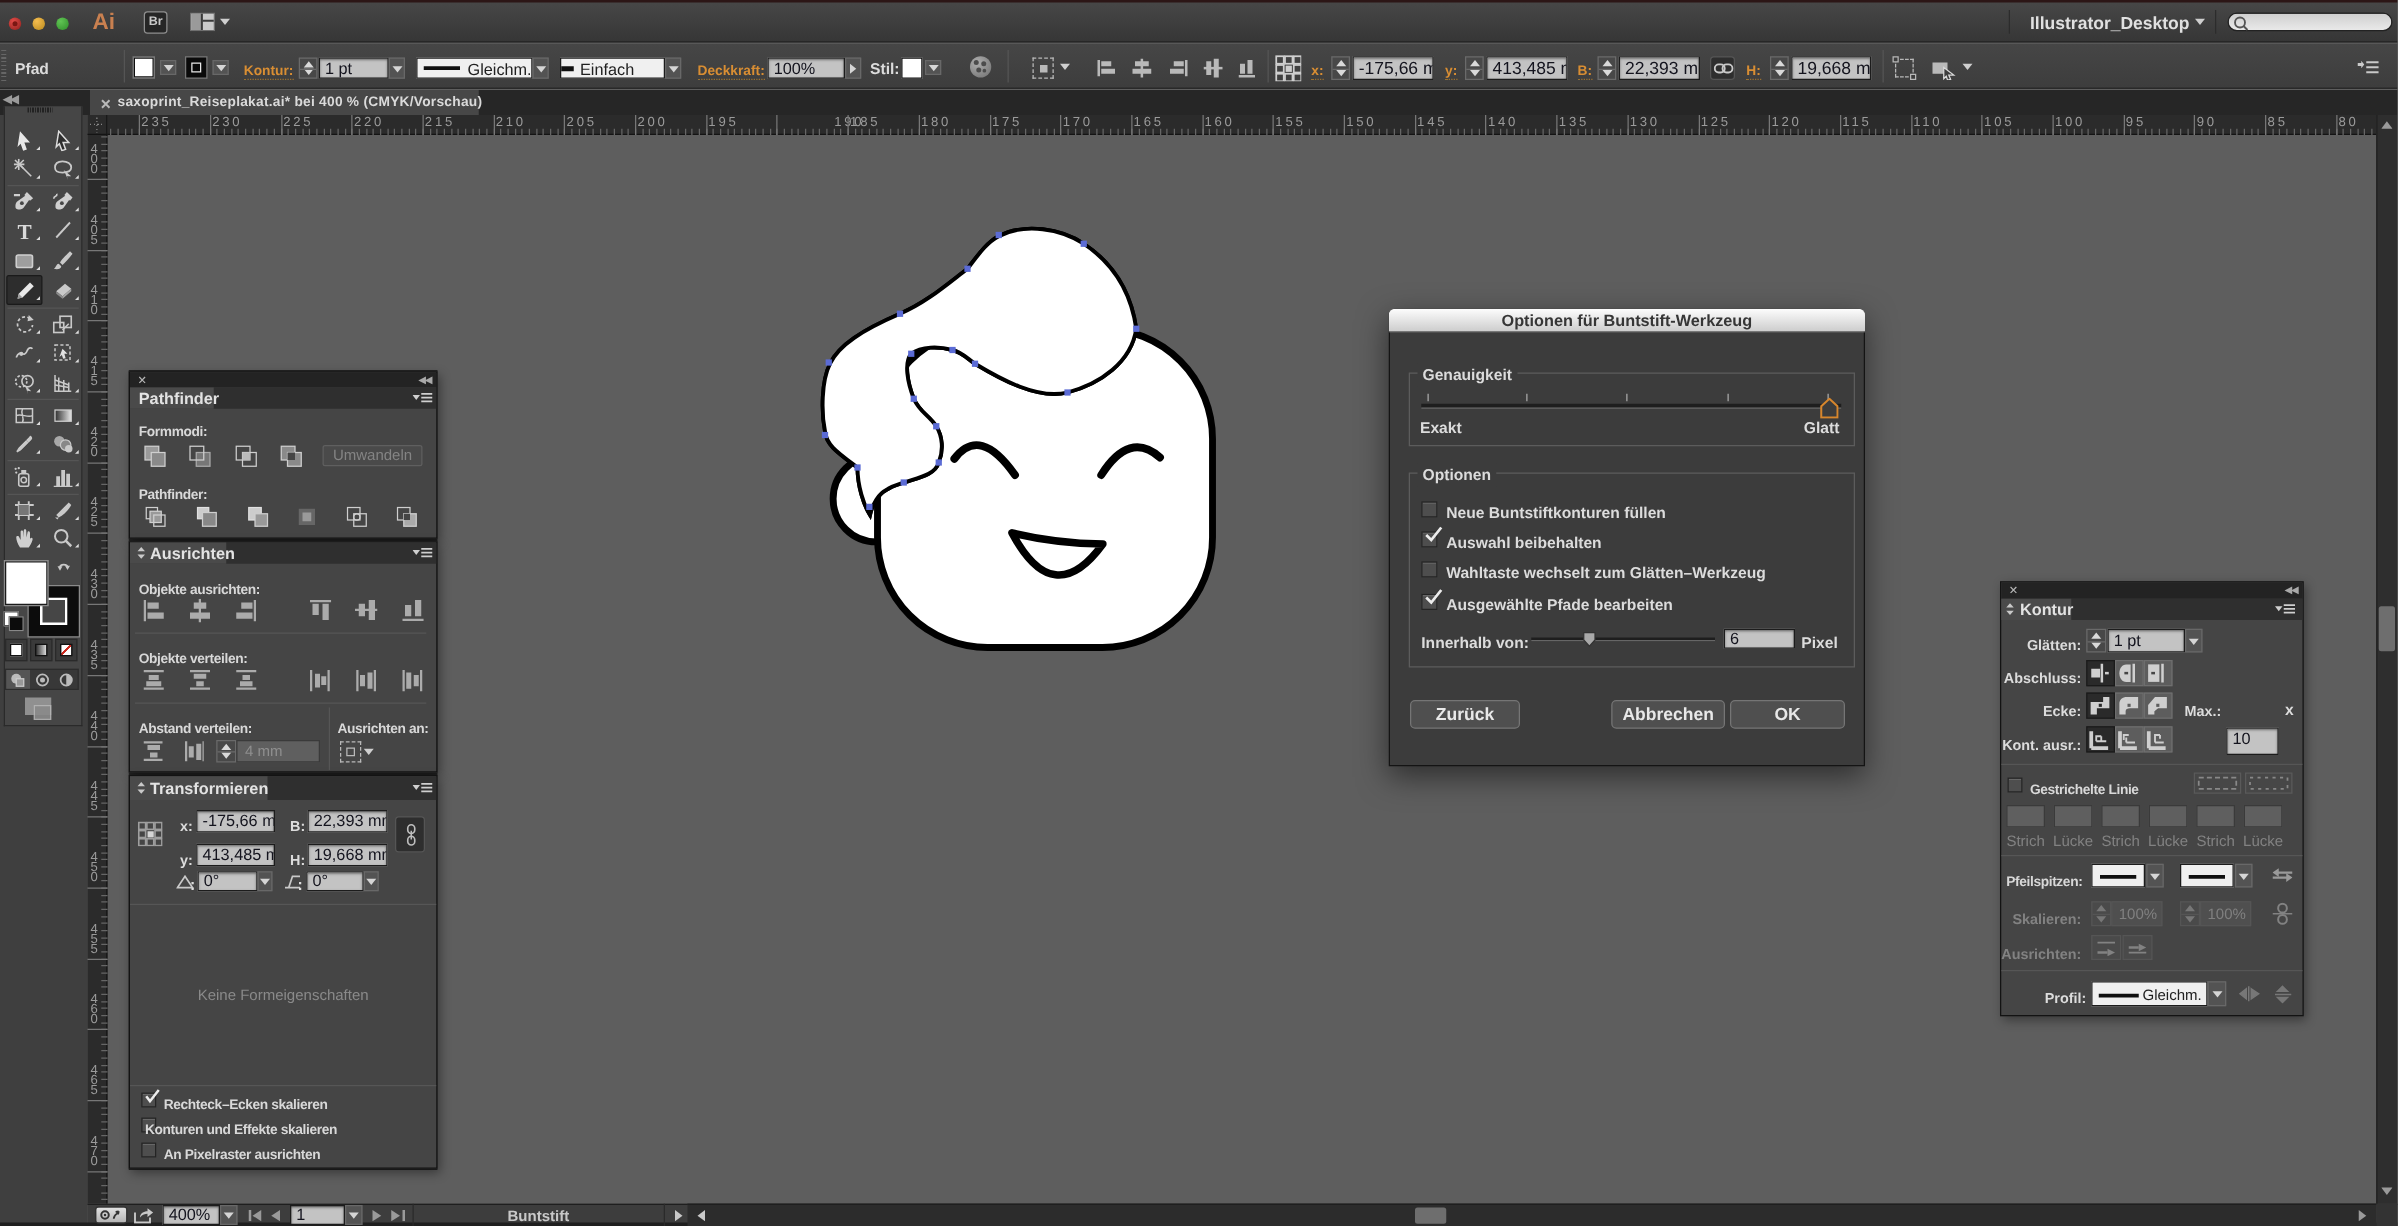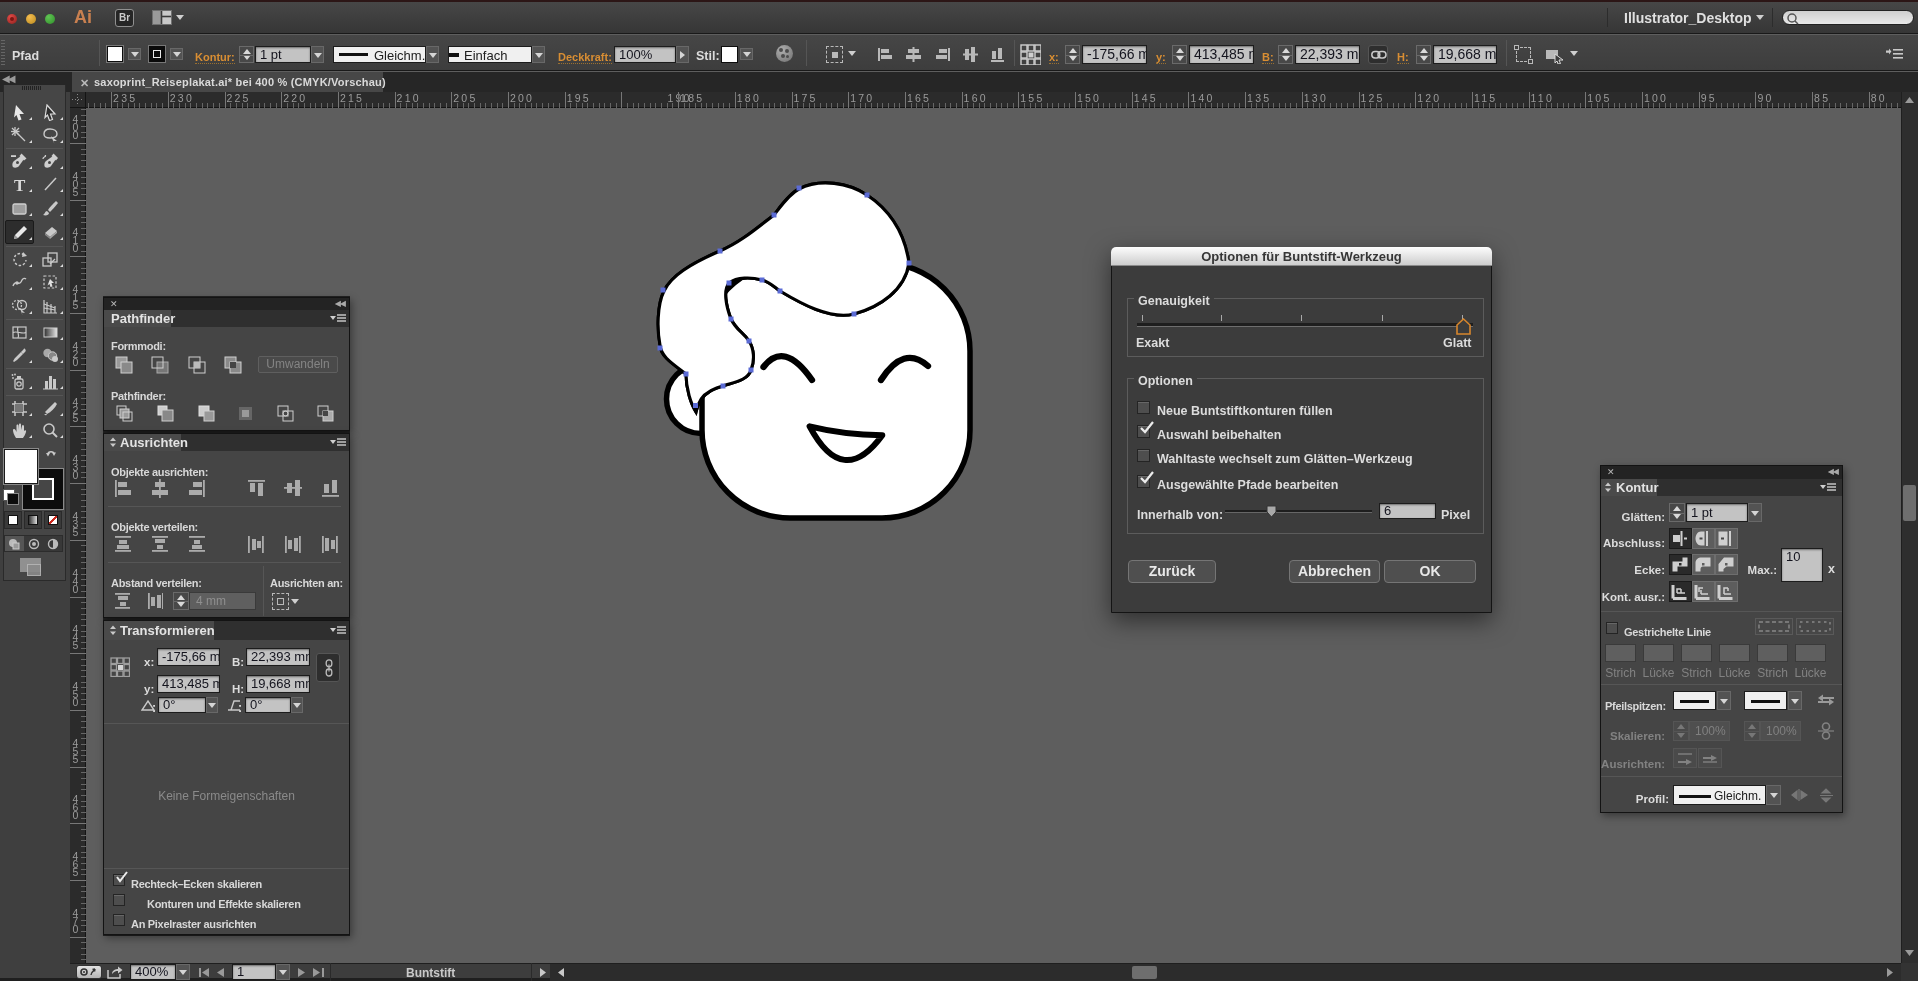--- a/index.html
+++ b/index.html
@@ -1327,21 +1327,21 @@
 <div style="left:104px;top:723px;width:245px;height:1px;background:#565656;"></div>
 <div style="left:104px;top:789px;width:245px;text-align:center;color:#8a8a8a;font-size:12px;">Keine Formeigenschaften</div>
 <div style="left:104px;top:868px;width:245px;height:1px;background:#565656;"></div>
 <div class="cbx" style="left:113px;top:874px;width:12px;height:12px;">
       <svg width="14" height="13" style="left:1px;top:-4px;">
         <path d="M2,6 L5,10 L12,1" fill="none" stroke="#ececec" stroke-width="2"></path>
       </svg>
     </div>
 <div style="left:131px;top:874px;"><span class="plbl">Rechteck–Ecken skalieren</span></div>
 <div class="cbx" style="left:113px;top:894px;width:12px;height:12px;"></div>
-<div style="left:147px;top:894px;"><span class="plbl">Konturen und Effekte skalieren</span></div>
+<div style="left:116px;top:894px;"><span class="plbl">Konturen und Effekte skalieren</span></div>
 <div class="cbx" style="left:113px;top:914px;width:12px;height:12px;"></div>
 <div style="left:131px;top:914px;"><span class="plbl">An Pixelraster ausrichten</span></div>
 <div style="left:70px;top:963px;width:1848px;height:18px;background:#3d3d3d;border-top:1px solid #1f1f1f;"></div>
 <div style="left:0px;top:978px;width:1918px;height:3px;background:#1f1f1f;"></div>
 <div style="left:76px;top:965px;width:26px;height:14px;background:linear-gradient(#e2e2e2,#b5b5b5);border-radius:3px;border:1px solid #333;">
       <svg width="22" height="11" style="left:2px;top:1px;">
         <circle cx="5" cy="5" r="3" fill="none" stroke="#333" stroke-width="1.6"></circle>
         <circle cx="5" cy="5" r="1" fill="#333"></circle>
         <path d="M12,8 C12,4 16,4 16,2 M16,2 L13.5,2.5 M16,2 L15.5,4.5" stroke="#333" stroke-width="1.4" fill="none"></path>
       </svg>
@@ -1490,21 +1490,21 @@
 <svg width="19" height="17" style="left:1694px;top:556px;">
       <path d="M1.5,15.5 L1.5,7 C1.5,3.5 4,1.5 7.5,1.5 L11.5,1.5 L11.5,1.5 L16.5,1.5 L16.5,10.5 L10,10.5 C8,10.5 6.5,11 6.5,13 L6.5,15.5 Z" fill="#cfcfcf"></path>
       <rect x="8" y="7" width="2.5" height="2.5" fill="#5d5d5d"></rect>
     </svg>
 <div style="left:1715px;top:554px;width:23px;height:21px;background:#5d5d5d;border:1px solid #6e6e6e;"></div>
 <svg width="19" height="17" style="left:1717px;top:556px;">
       <path d="M1.5,15.5 L1.5,8 L7,1.5 L16.5,1.5 L16.5,10.5 L9.5,10.5 L6.5,13 L6.5,15.5 Z" fill="#cfcfcf"></path>
       <rect x="8" y="7" width="2.5" height="2.5" fill="#5d5d5d"></rect>
     </svg>
 <div style="right:141px;top:560px;"><span class="lbl" style="font-size:11.5px;">Max.:</span></div>
-<div class="fld" style="left:1781px;top:548px;width:42px;height:34px;line-height:16px;">10</div>
+<div class="fld" style="left:1781px;top:582px;width:42px;height:22px;line-height:16px;">10</div>
 <div style="left:1828px;top:559px;"><span class="lbl">x</span></div>
 <div style="right:253px;top:587px;"><span class="lbl" style="font-size:11.5px;">Kont. ausr.:</span></div>
 <div style="left:1669px;top:581px;width:23px;height:21px;background:#2a2a2a;border:1px solid #1a1a1a;"></div>
 <svg width="19" height="17" style="left:1671px;top:583px;">
       <path d="M2,15.5 L2,2 M2,15.5 L15.5,15.5" stroke="#cfcfcf" stroke-width="3" fill="none"></path>
       <path d="M6,10 L6,6 L10,6 M6,10 L14,10 M10,6 L10,10" stroke="#cfcfcf" stroke-width="1.5" fill="none"></path>
     </svg>
 <div style="left:1692px;top:581px;width:23px;height:21px;background:#5d5d5d;border:1px solid #6e6e6e;"></div>
 <svg width="19" height="17" style="left:1694px;top:583px;">
       <path d="M2,15.5 L2,2 M2,15.5 L15.5,15.5" stroke="#cfcfcf" stroke-width="3" fill="none"></path>

